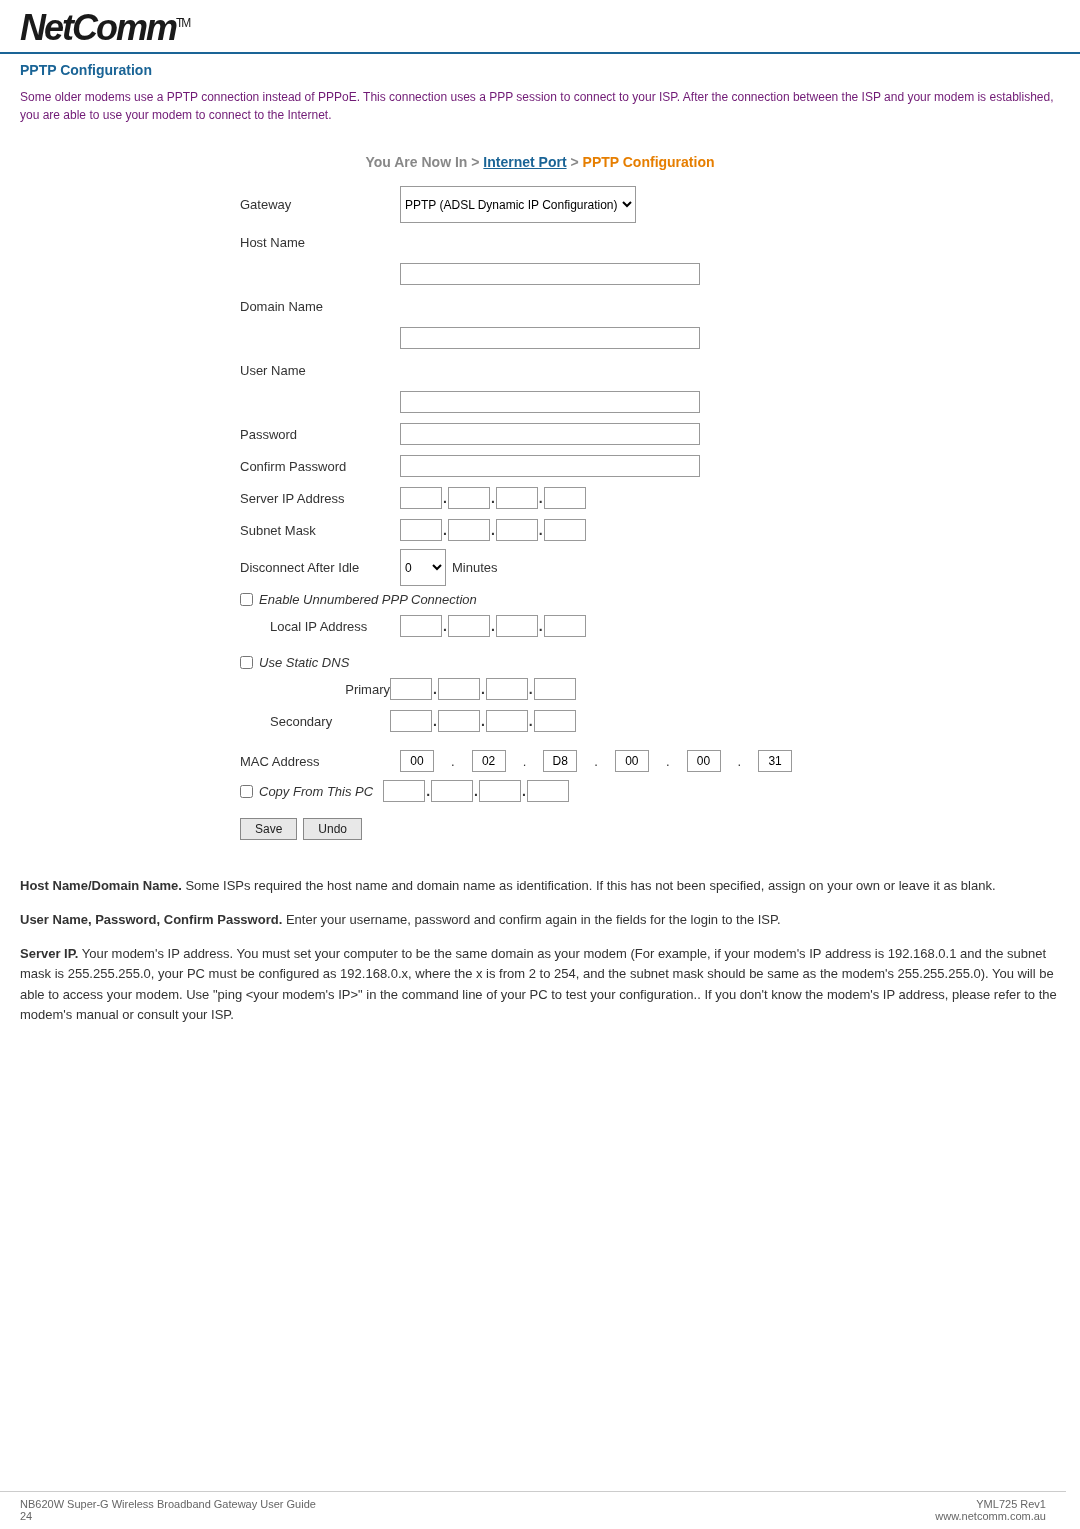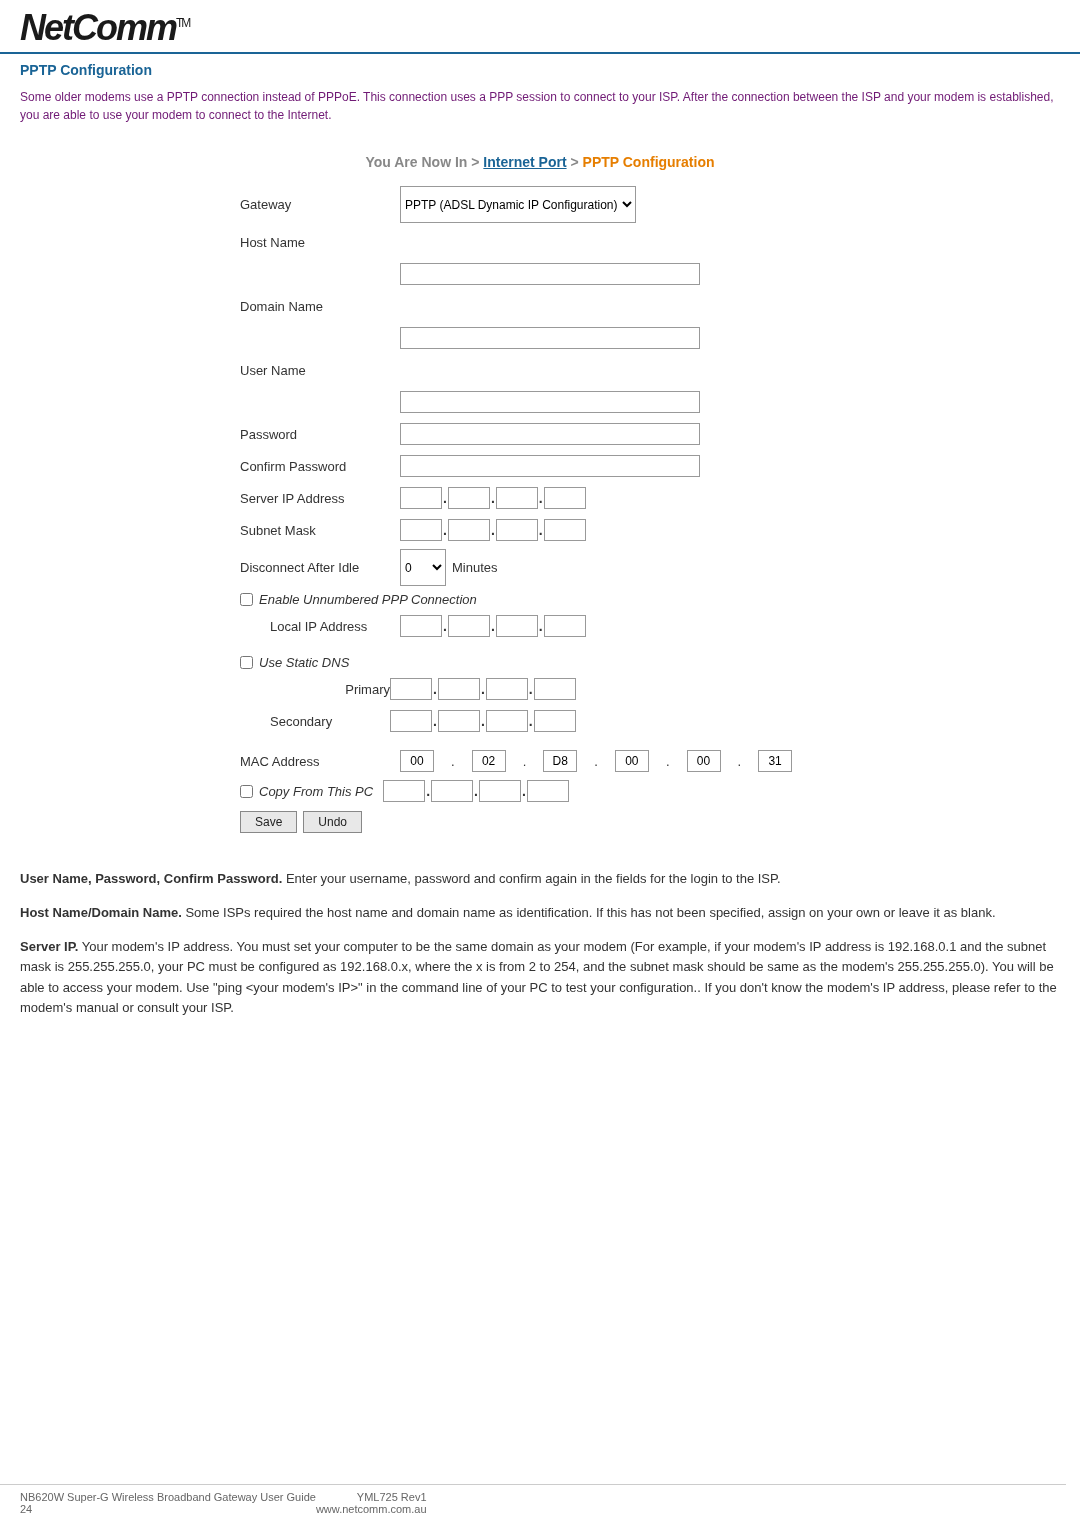--- a/index.html
+++ b/index.html
@@ -101,21 +101,21 @@
       font-size: 13px;
       color: #333;
       font-style: italic;
     }
     .indented {
       margin-left: 30px;
     }
     .button-row {
       display: flex;
       gap: 6px;
-      margin-top: 9px;
+      margin-top: 16px;
     }
     .btn {
       padding: 3px 14px;
       font-size: 12px;
       border: 1px solid #888;
       background: #e8e8e8;
       cursor: pointer;
       color: #222;
     }
     .section-body {
@@ -126,27 +126,27 @@
       line-height: 1.55;
       color: #333;
       margin-bottom: 14px;
     }
     .desc-para strong {
       font-weight: bold;
     }
     .footer {
       border-top: 1px solid #ccc;
       display: flex;
-      justify-content: flex-start;
+      justify-content: space-between;
       padding: 6px 20px;
       font-size: 11px;
       color: #666;
       margin-top: auto;
       position: fixed;
-      bottom: 8px;
+      bottom: 1px;
       left: 0;
       width: 1066px;
       background: #fff;
     }
     .mac-group {
       display: flex;
       align-items: center;
       gap: 16px;
     }
     .mac-octet {
@@ -365,26 +365,26 @@
 
     <div class="button-row">
       <button class="btn">Save</button>
       <button class="btn">Undo</button>
     </div>
 
   </div>
 
   <div class="section-body">
     <p class="desc-para">
+      <strong>Host Name/Domain Name.</strong>
+      <span> Some ISPs required the host name and domain name as identification.  If this has not been specified, assign on your own or leave it as blank.</span>
+    </p>
+    <p class="desc-para">
       <strong>User Name, Password, Confirm Password.</strong>
       <span> Enter your username, password and confirm again in the fields for the login to the ISP.</span>
-    </p>
-    <p class="desc-para">
-      <strong>Host Name/Domain Name.</strong>
-      <span> Some ISPs required the host name and domain name as identification.  If this has not been specified, assign on your own or leave it as blank.</span>
     </p>
     <p class="desc-para">
       <strong>Server IP.</strong>
       <span> Your modem's IP address.  You must set your computer to be the same domain as your modem (For example, if your modem's IP address is 192.168.0.1 and the subnet mask is 255.255.255.0, your PC must be configured as 192.168.0.x, where the x is from 2 to 254, and the subnet mask should be same as the modem's 255.255.255.0).  You will be able to access your modem. Use "ping &lt;your modem's IP&gt;" in the command line of your PC to test your configuration.. If you don't know the modem's IP address, please refer to the modem's manual or consult your ISP.</span>
     </p>
   </div>
 
 </div>
 
 <div class="footer">

